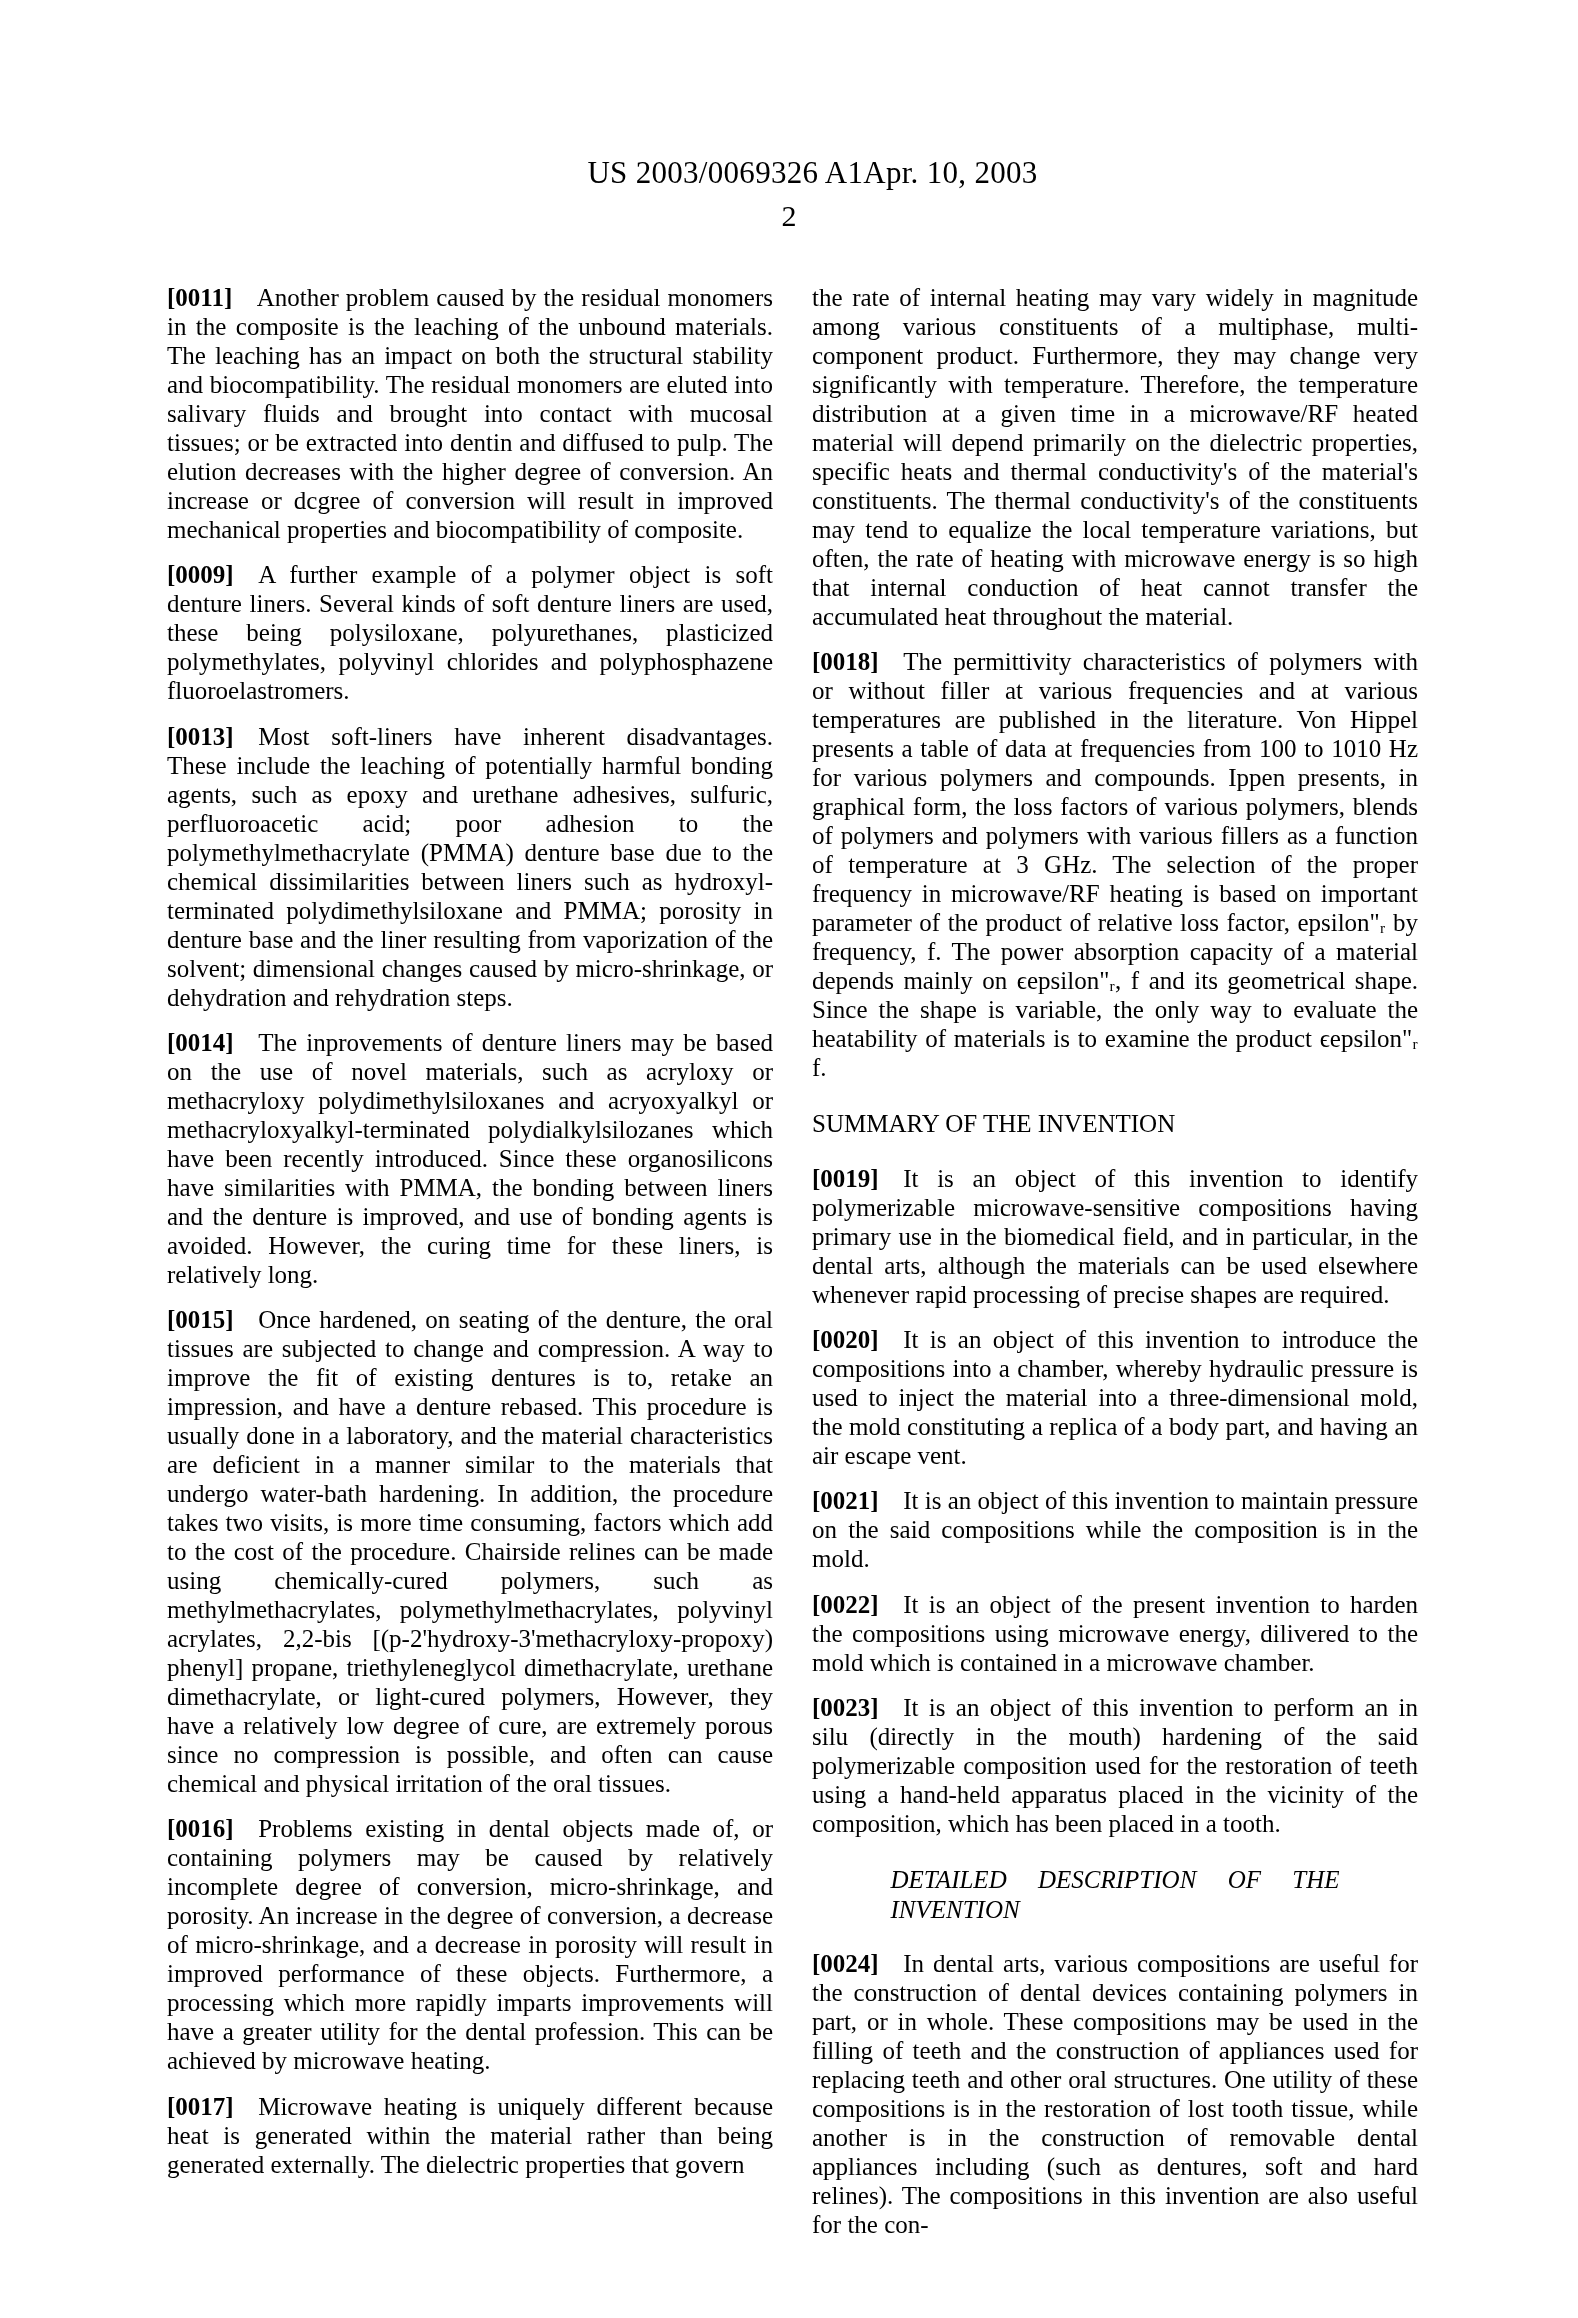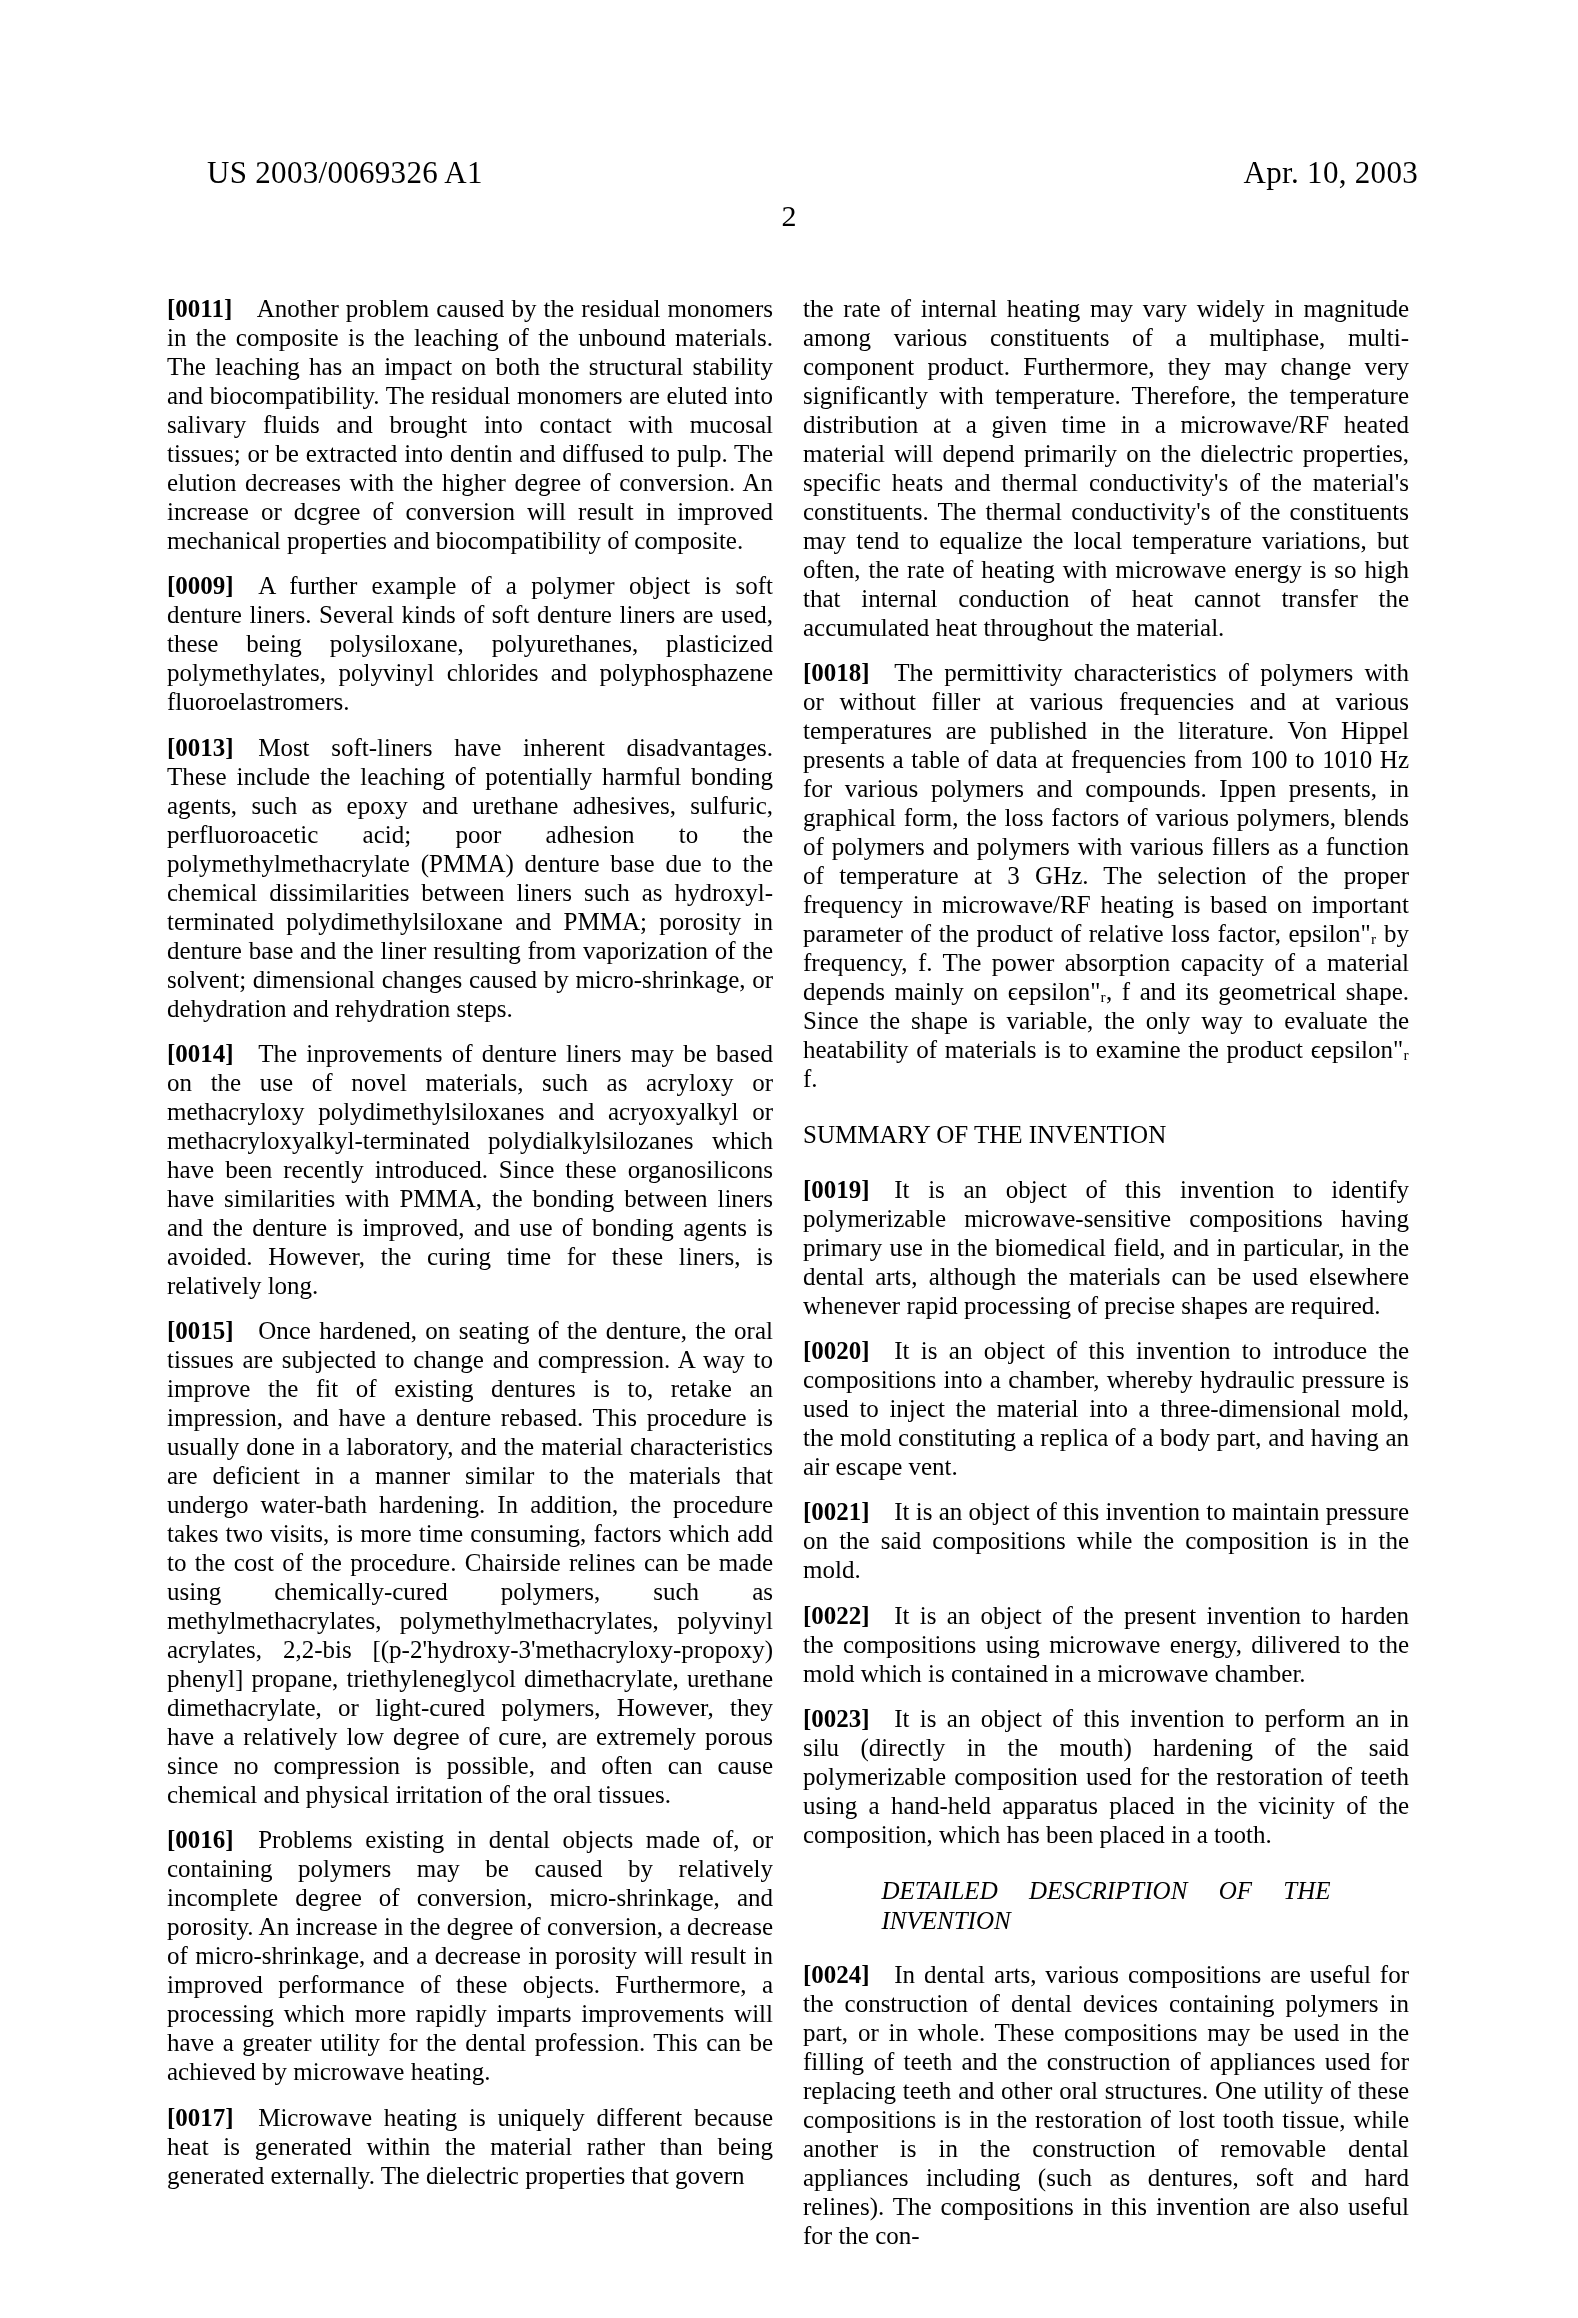--- a/index.html
+++ b/index.html
@@ -15,40 +15,40 @@
     color: #000000;
     font-family: "Liberation Serif", "DejaVu Serif", serif;
     box-sizing: border-box;
   }
   .running-header {
     position: absolute;
     top: 155px;
     left: 167px;
     right: 160px;
     display: flex;
-    justify-content: space-between;
+    justify-content: center;
     font-size: 31px;
     letter-spacing: 0.3px;
     margin-left: 40px;
   }
   .page-number {
     position: absolute;
     top: 199px;
     left: 0;
     width: 100%;
     text-align: center;
     font-size: 30px;
   }
   .columns {
     position: absolute;
-    top: 294px;
+    top: 283px;
     left: 167px;
     width: 1252px;
     display: flex;
-    gap: 30px;
+    gap: 39px;
   }
   .col {
     width: 606px;
     font-size: 25px;
     line-height: 29px;
     text-align: justify;
   }
   p.para {
     margin: 0 0 16.3px 0;
     text-indent: 0;

